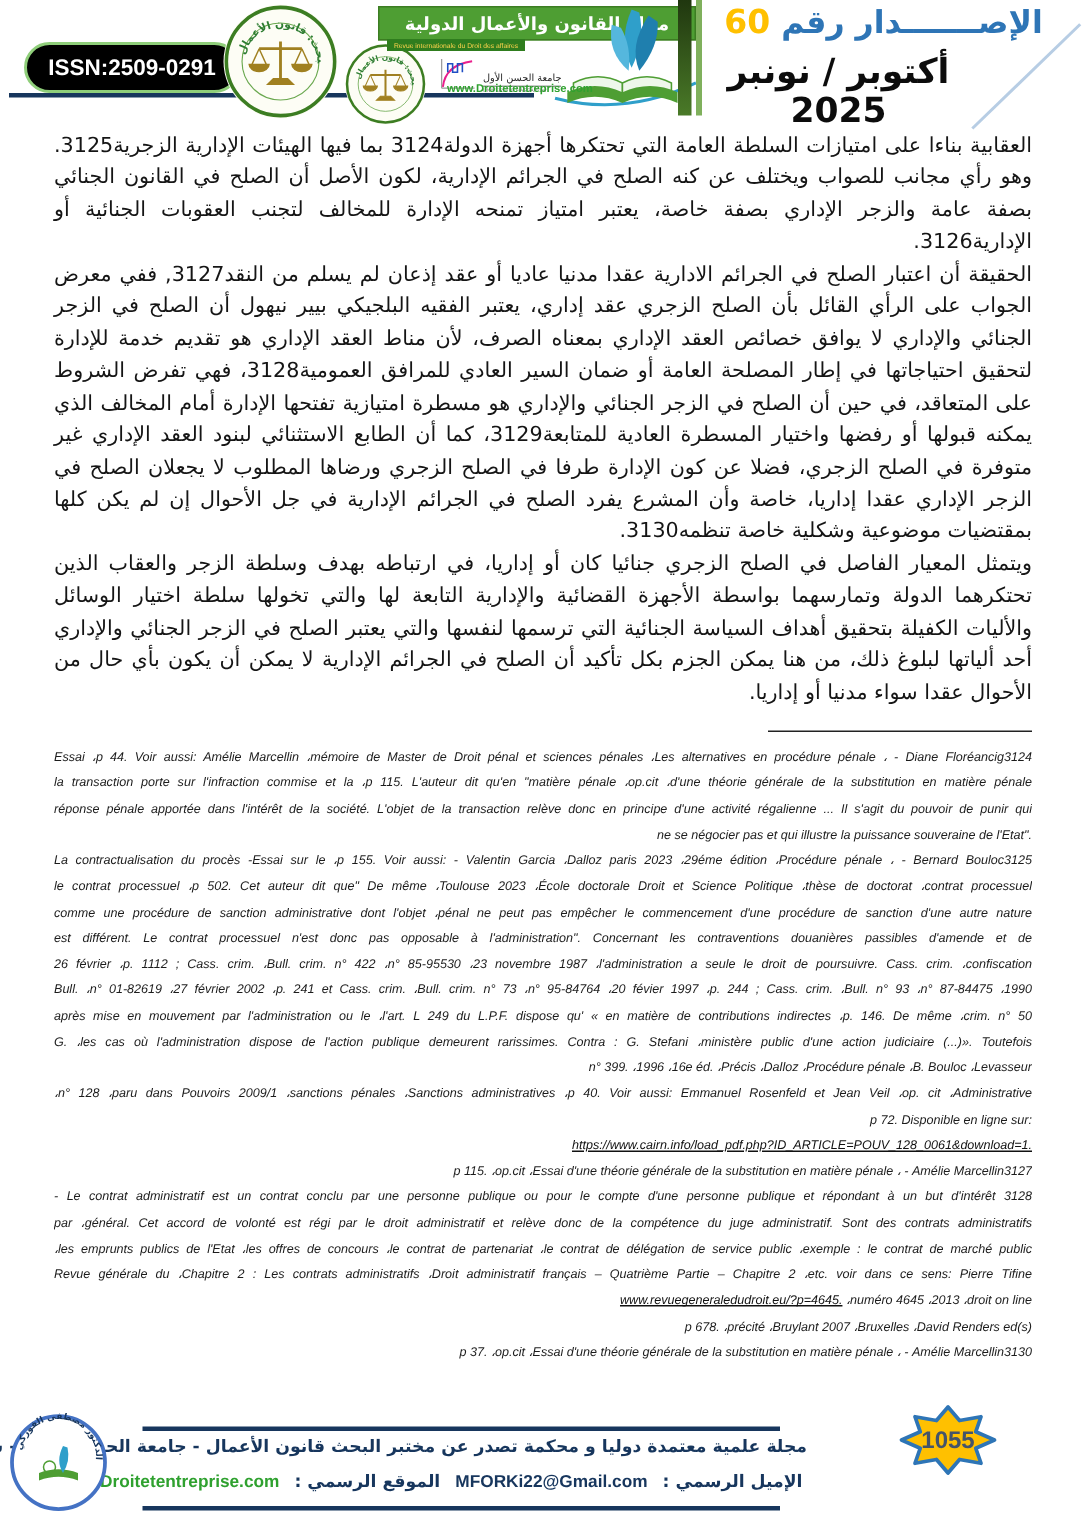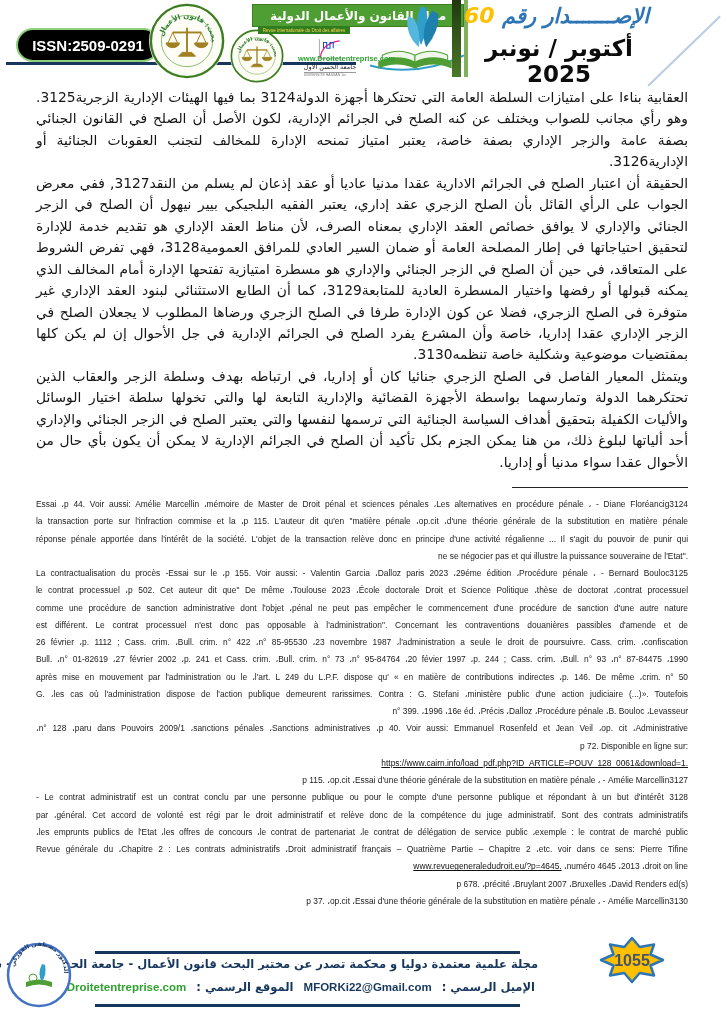--- a/index.html
+++ b/index.html
@@ -15,50 +15,50 @@
   .logo{position:absolute;border-radius:50%;background:#fdfdf5;}
   .lab1{left:149px;top:3px;width:76px;height:76px;}
   .lab2{left:230px;top:29px;width:54px;height:54px;}
   .logo svg{width:100%;height:100%;display:block;}
   .banner{position:absolute;left:252px;top:4px;width:210px;height:21px;background:#4e9e33;
           border:1px solid #3c7d22;color:#fff;font-weight:bold;font-size:12px;
           display:flex;align-items:center;justify-content:center;}
   .banner-sub{position:absolute;left:258px;top:26px;width:92px;height:8px;background:#2f7d1e;
           color:#ffd34d;font-size:4.5px;display:flex;align-items:center;justify-content:center;
           font-family:"Liberation Sans",sans-serif;white-space:nowrap;overflow:hidden;}
-  .univ{position:absolute;left:290px;top:36px;width:80px;height:26px;display:flex;gap:2px;align-items:center;flex-direction:column;}
+  .univ{position:absolute;left:290px;top:36px;width:80px;height:26px;display:flex;gap:2px;align-items:flex-end;}
   .univ svg{width:30px;height:26px;flex:0 0 auto;}
   .uar{font-size:6.5px;color:#222;line-height:1.2;white-space:nowrap;}
   .ufr{font-size:3.5px;color:#777;border-top:1px solid #999;white-space:nowrap;
        font-family:"Liberation Sans",sans-serif;}
   .birdbook{position:absolute;left:368px;top:4px;width:98px;height:72px;}
   .birdbook svg{width:100%;height:100%;display:block;}
   .webtxt{position:absolute;left:298px;top:54px;color:#2fa12f;font-weight:bold;font-size:7.5px;
           font-family:"Liberation Sans",sans-serif;}
   .gbar1{position:absolute;left:452px;top:0;width:9px;height:77px;
          background:linear-gradient(#20370f,#4a7a28);}
   .gbar2{position:absolute;left:464px;top:0;width:4px;height:77px;background:#7fb05c;}
-  .issue{position:absolute;right:10px;top:3px;width:250px;text-align:left;direction:rtl;
-         color:#2e75b6;font-weight:bold;font-size:21px;font-style:italic;}
+  .issue{position:absolute;right:10px;top:3px;width:250px;text-align:center;direction:rtl;
+         color:#2e75b6;font-weight:bold;font-size:21px;}
   .issue .num{color:#ffc000;font-size:22px;}
   .idate{position:absolute;left:468px;top:35px;width:182px;text-align:center;color:#0c0c0c;
          font-weight:bold;font-size:23px;direction:rtl;}
   .diag{position:absolute;left:634px;top:50px;width:100px;height:1.5px;background:#b7cde4;
         transform:rotate(-44deg);}
 
   
   .bodytext{position:absolute;top:87px;left:36px;right:36px;direction:rtl;text-align:justify;
             font-size:13.8px;line-height:21.45px;font-weight:normal;color:#151515;}
   .bodytext p{margin:0;}
 
   
   .fnsep{position:absolute;top:487px;right:36px;width:176px;border-top:1.6px solid #222;}
   .footnotes{position:absolute;top:496px;left:36px;right:36px;color:#1c1c1c;font-size:8.4px;
              font-family:"Liberation Sans","DejaVu Sans",sans-serif;}
-  .fl{height:17.25px;line-height:17.25px;overflow:hidden;}
+  .fl{height:17.25px;line-height:17.25px;overflow:hidden;font-style:italic;}
   .fj{text-align:justify;text-align-last:justify;}
   .fr{text-align:right;}
   .flink{text-decoration:underline;color:#111;}
 
   
   .frule{position:absolute;left:95px;width:425px;height:3px;background:#17365d;}
   .frule.top{top:951px;}
   .frule.bot{top:1004px;}
   .ftext1{position:absolute;top:957px;left:78px;width:460px;text-align:center;color:#17365d;
           font-weight:bold;font-size:11.5px;direction:rtl;white-space:nowrap;}

